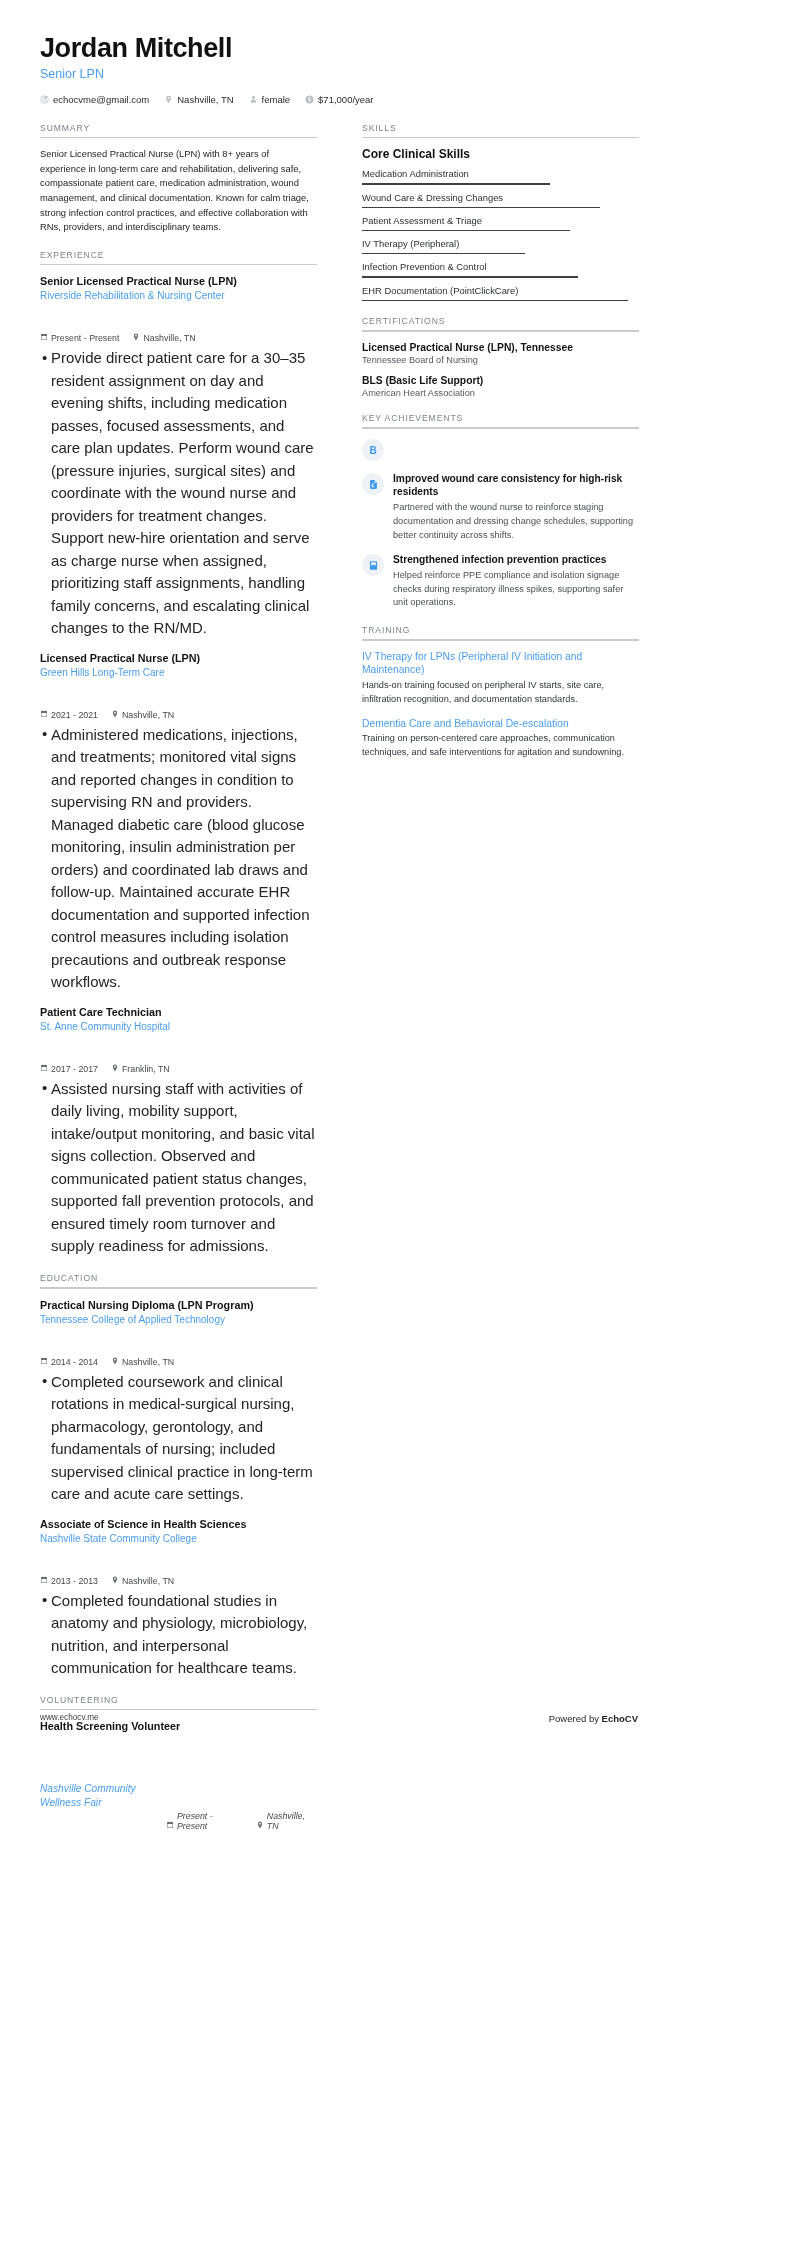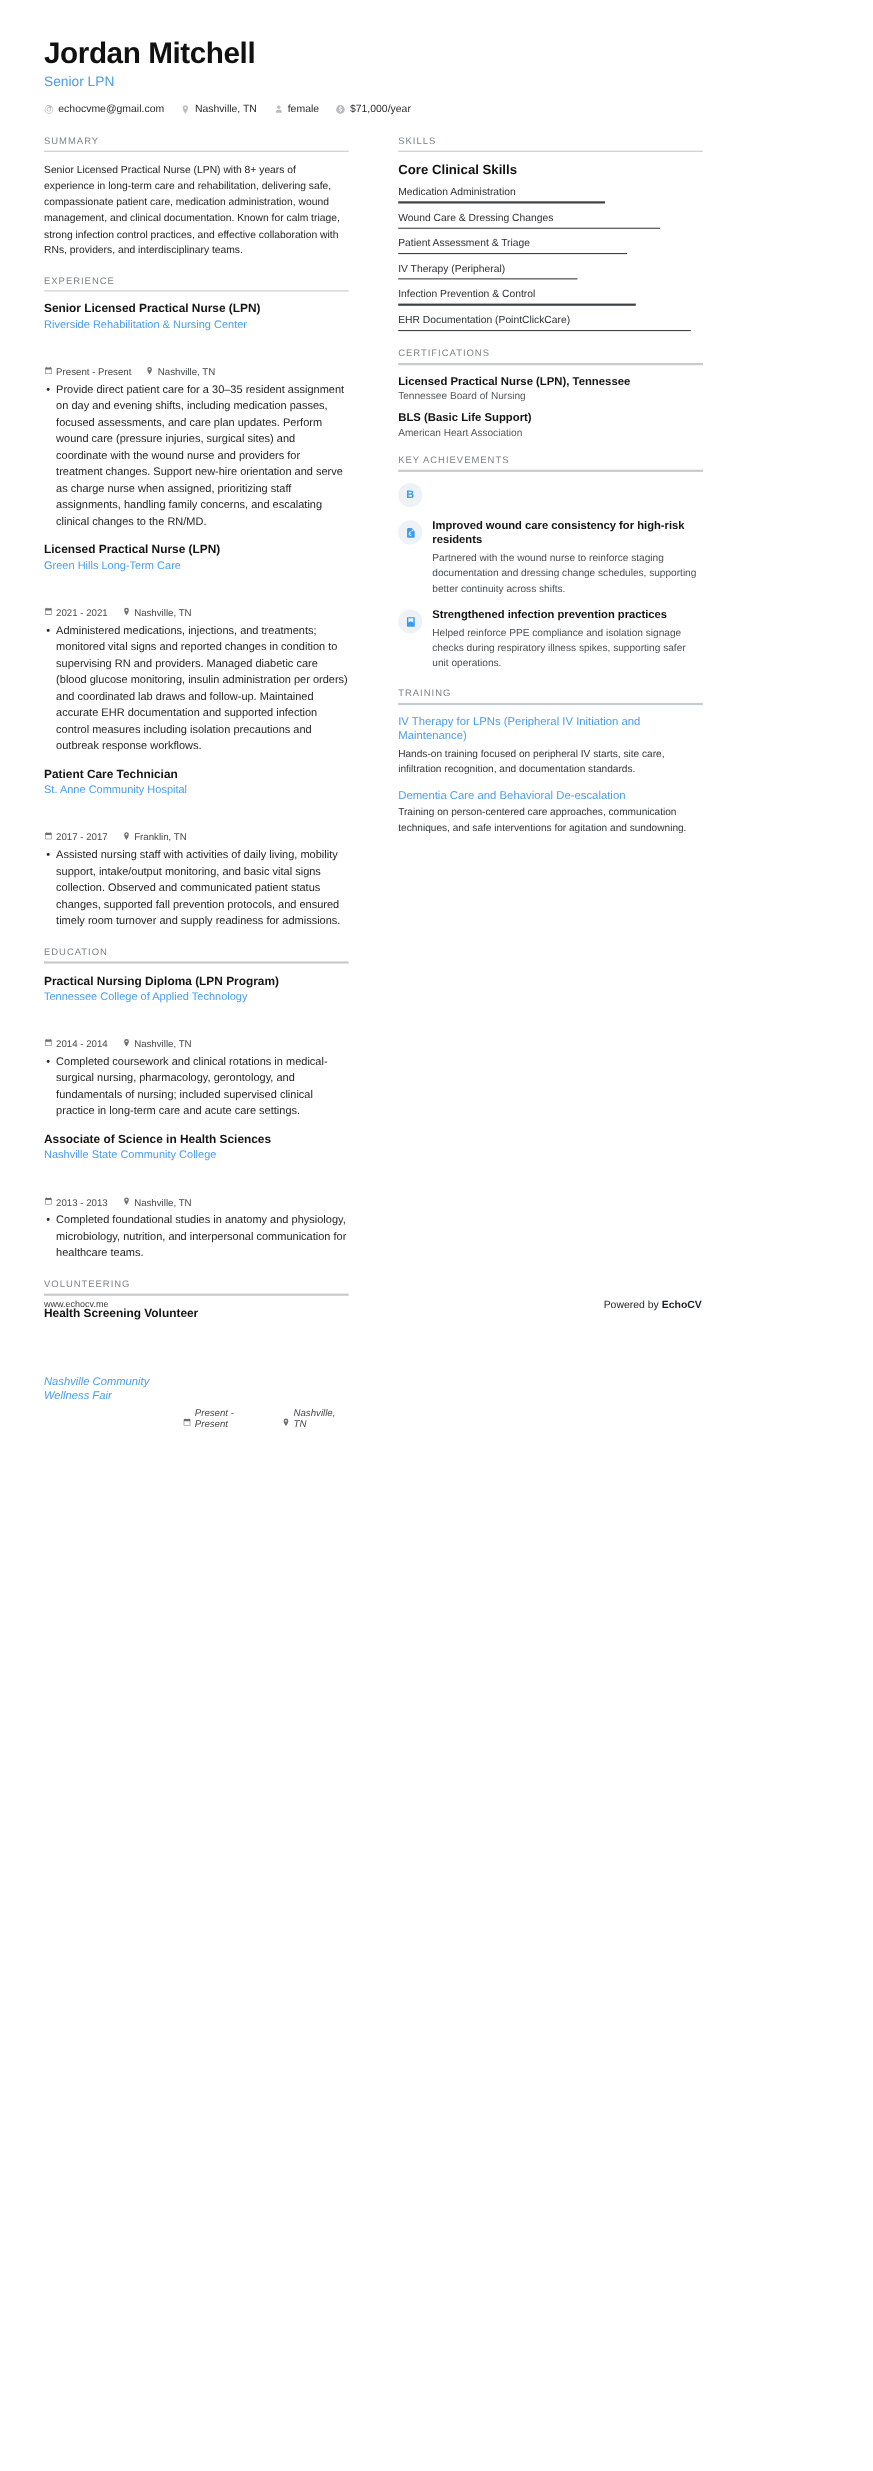--- a/index.html
+++ b/index.html
@@ -101,21 +101,21 @@
   }
   .meta-item { display: flex; align-items: flex-end; gap: 3px; margin-top: 28px; }
   .meta-item svg { width: 8px; height: 8px; fill: #6b6f74; }
   ul.bullets {
     margin: 4px 0 0 0;
     padding-left: 11px;
     list-style: none;
   }
   ul.bullets li {
     position: relative;
-    font-size: 10px;
+    font-size: 15px;
     line-height: 1.5;
     color: #242424;
     margin-bottom: 2px;
   }
   ul.bullets li::before {
     content: "•";
     position: absolute;
     left: -9px;
     top: -0.5px;
     color: #242424;

